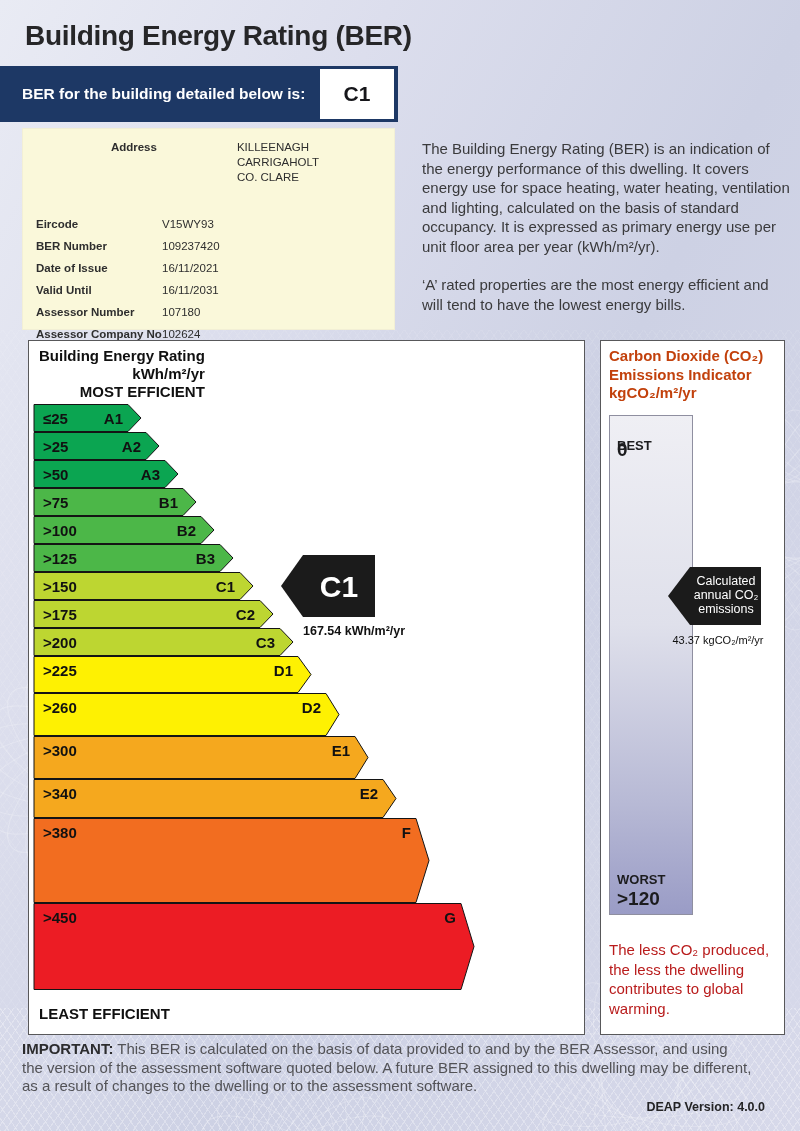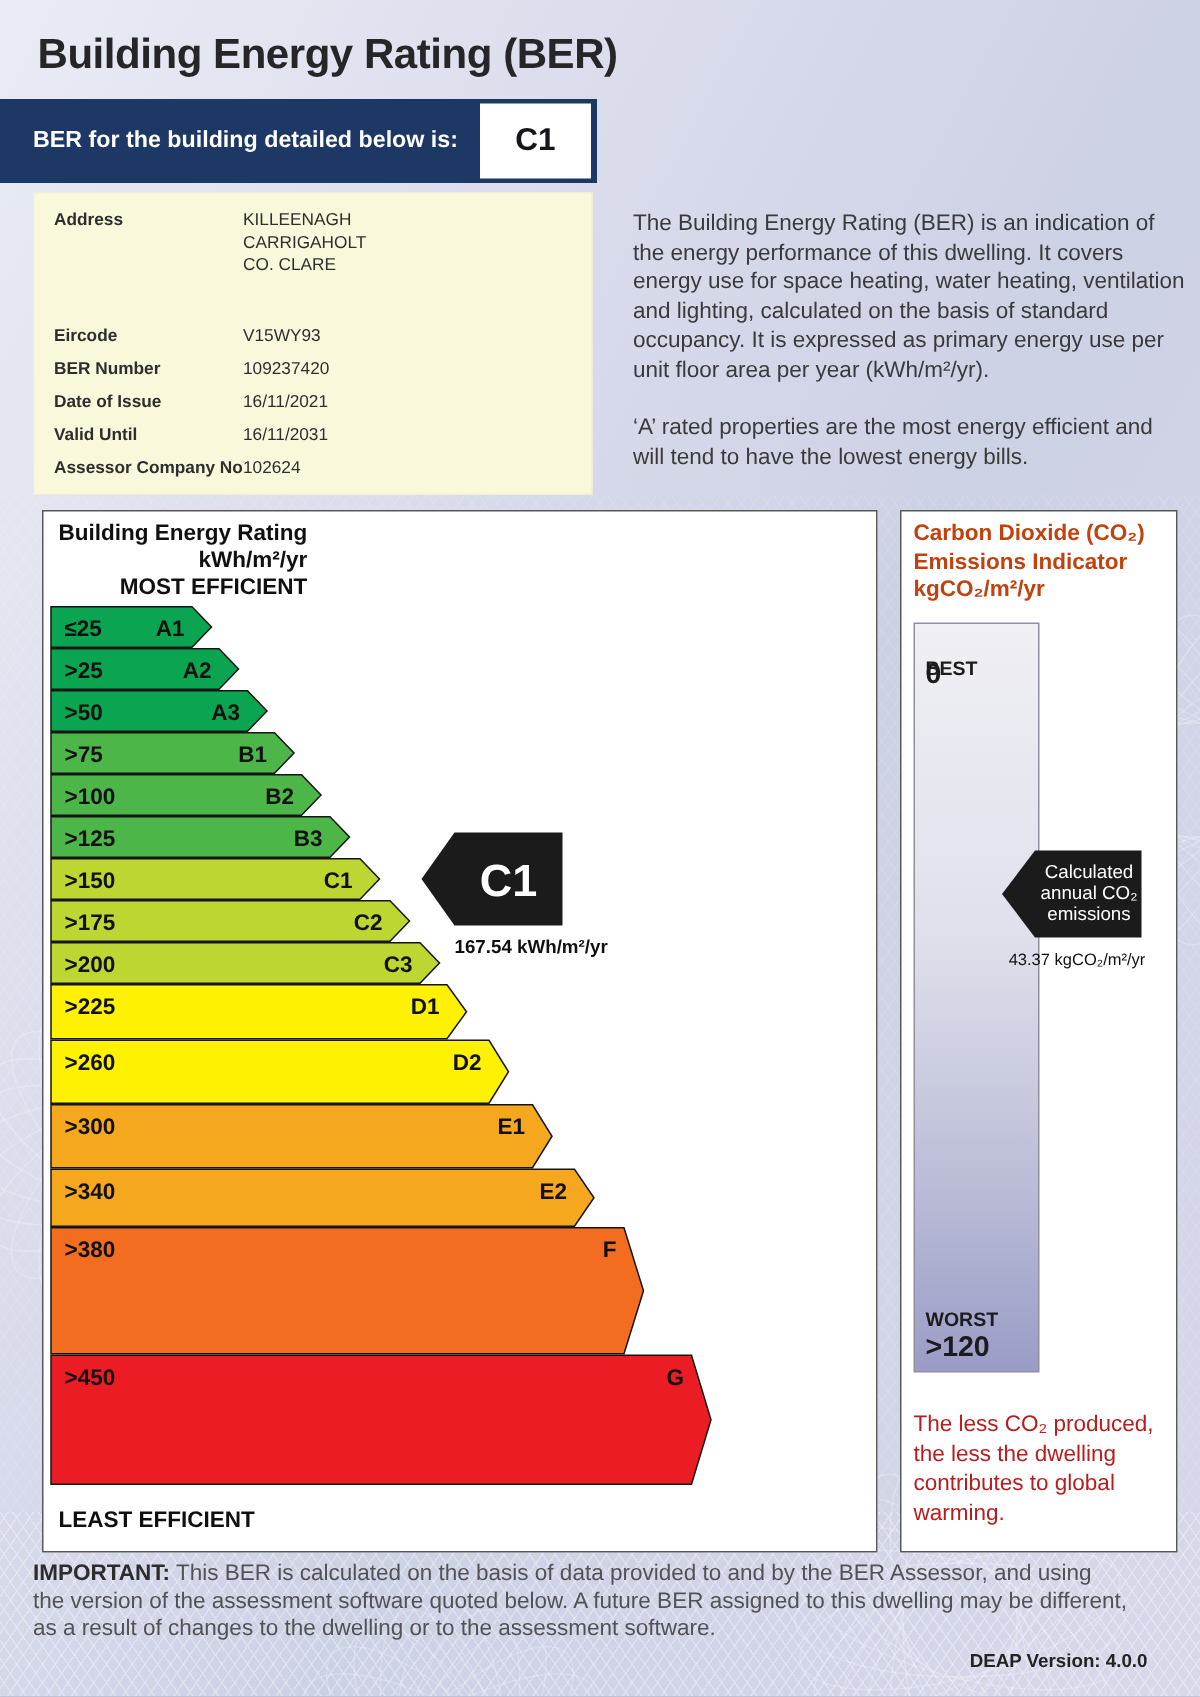--- a/index.html
+++ b/index.html
@@ -32,21 +32,21 @@
     display:flex;align-items:center;justify-content:center;
     font-size:21px;font-weight:bold;color:#16161a;
   }
 
   .details-panel{
     position:absolute;left:22px;top:128px;width:373px;height:202px;z-index:2;
     background:#faf8da;border:1px solid #f2efd5;box-sizing:border-box;
     padding:11px 0 0 13px;color:#2e2e2e;
   }
   .detail-row{display:flex;line-height:22px;font-size:11.5px;}
-  .detail-row.spacer{line-height:15px;margin-bottom:28px;}
+  .detail-row.spacer{line-height:15px;margin-bottom:28px;justify-content:center;}
   .detail-label{width:126px;font-weight:bold;flex:none;}
   .detail-value{white-space:pre-line;}
 
   .intro{
     position:absolute;left:422px;top:139px;width:368px;z-index:2;
     font-size:15px;line-height:19.5px;color:#3a3a3c;
   }
   .intro p{margin:0;}
   .intro p + p{margin-top:19px;}
 
@@ -187,20 +187,24 @@
           <div class="detail-label">BER Number</div>
           <div class="detail-value">109237420</div>
         </div>
         <div class="detail-row">
           <div class="detail-label">Date of Issue</div>
           <div class="detail-value">16/11/2021</div>
         </div>
         <div class="detail-row">
           <div class="detail-label">Valid Until</div>
           <div class="detail-value">16/11/2031</div>
+        </div>
+        <div class="detail-row">
+          <div class="detail-label">Assessor Number</div>
+          <div class="detail-value">107180</div>
         </div>
         <div class="detail-row">
           <div class="detail-label">Assessor Company No</div>
           <div class="detail-value">102624</div>
         </div>
       </div>
   </div>
 
   <div class="intro">
     <p>The Building Energy Rating (BER) is an indication of the energy performance of this dwelling.  It covers energy use for space heating, water heating, ventilation and lighting, calculated on the basis of standard occupancy. It is expressed as primary energy use per unit floor area per year (kWh/m²/yr).</p>

